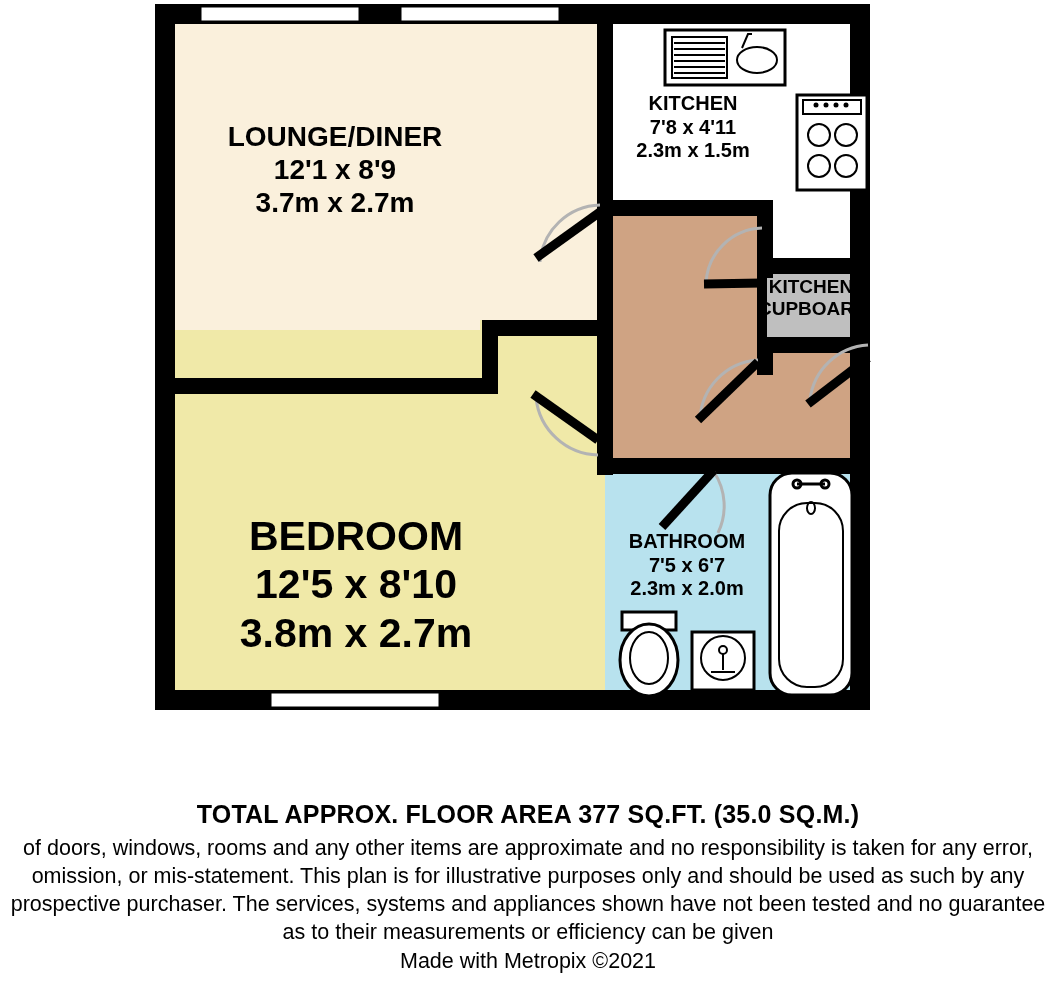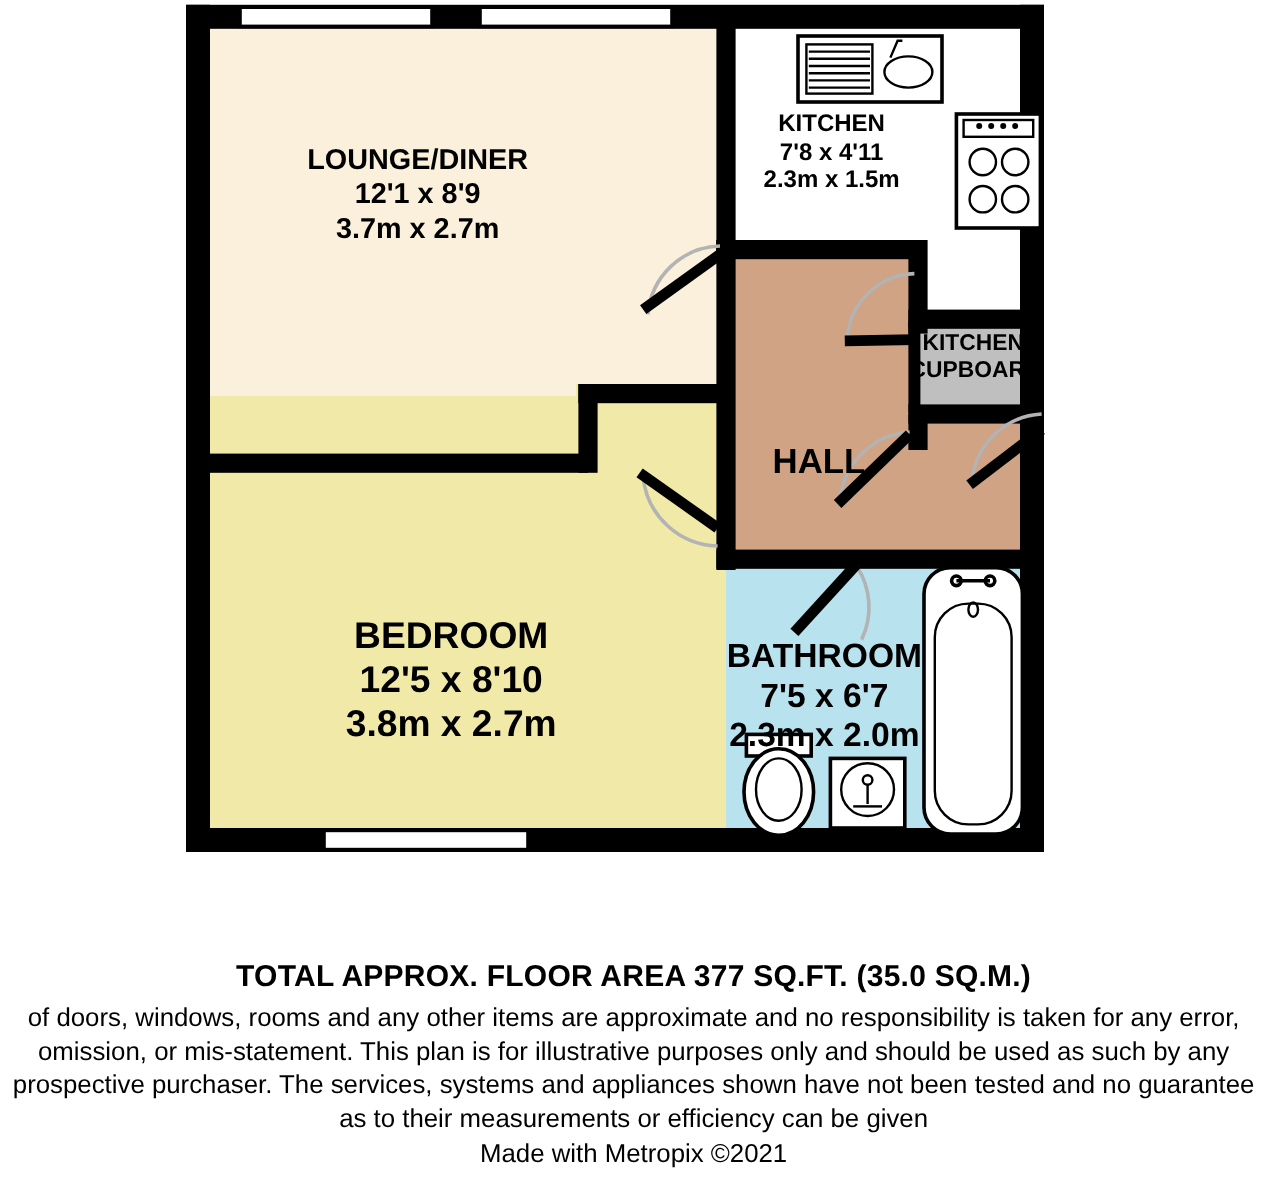--- a/index.html
+++ b/index.html
@@ -191,48 +191,45 @@
     <g>
       <rect x="692" y="632" width="62" height="58" fill="#ffffff" stroke="#000000" stroke-width="3"></rect>
       <circle cx="723" cy="658" r="22" fill="#ffffff" stroke="#000000" stroke-width="2"></circle>
       <circle cx="723" cy="650" r="4" fill="none" stroke="#000000" stroke-width="2"></circle>
       <line x1="723" y1="654" x2="723" y2="670" stroke="#000000" stroke-width="2"></line>
       <line x1="711" y1="672" x2="735" y2="672" stroke="#000000" stroke-width="2"></line>
     </g>
   </svg>
 
   
-  <div class="room-label" style="left:148px; top:120px; width:400px; font-size:24px;">
+  <div class="room-label" style="left:135px; top:120px; width:400px; font-size:28px;">
     <span class="name">LOUNGE/DINER</span>
     <span class="dim">12'1 x 8'9</span>
     <span class="dim">3.7m x 2.7m</span>
   </div>
 
   <div class="room-label" style="left:573px; top:92px; width:240px; font-size:20px;">
     <span class="name">KITCHEN</span>
     <span class="dim">7'8 x 4'11</span>
     <span class="dim">2.3m x 1.5m</span>
   </div>
 
-  <div class="room-label" style="left:575px; top:368px; width:215px; font-size:29px;">
-    <span class="name">HALL</span>
-  </div>
 
   <div class="room-label" style="left:758px; top:276px; width:106px; font-size:19px; line-height:1.15;">
     <span class="name">KITCHEN</span>
     <span class="name">CUPBOARD</span>
   </div>
 
-  <div class="room-label" style="left:176px; top:512px; width:400px; font-size:31px;">
+  <div class="room-label" style="left:156px; top:512px; width:400px; font-size:41px;">
     <span class="name">BEDROOM</span>
     <span class="dim">12'5 x 8'10</span>
     <span class="dim">3.8m x 2.7m</span>
   </div>
 
-  <div class="room-label" style="left:592px; top:530px; width:190px; font-size:28px;">
+  <div class="room-label" style="left:592px; top:530px; width:190px; font-size:20px;">
     <span class="name">BATHROOM</span>
     <span class="dim">7'5 x 6'7</span>
     <span class="dim">2.3m x 2.0m</span>
   </div>
 </div>
 
 <div id="footer">
   <div id="total-area">TOTAL APPROX. FLOOR AREA 377 SQ.FT. (35.0 SQ.M.)</div>
   <div id="disclaimer">
     <div>of doors, windows, rooms and any other items are approximate and no responsibility is taken for any error,</div>

